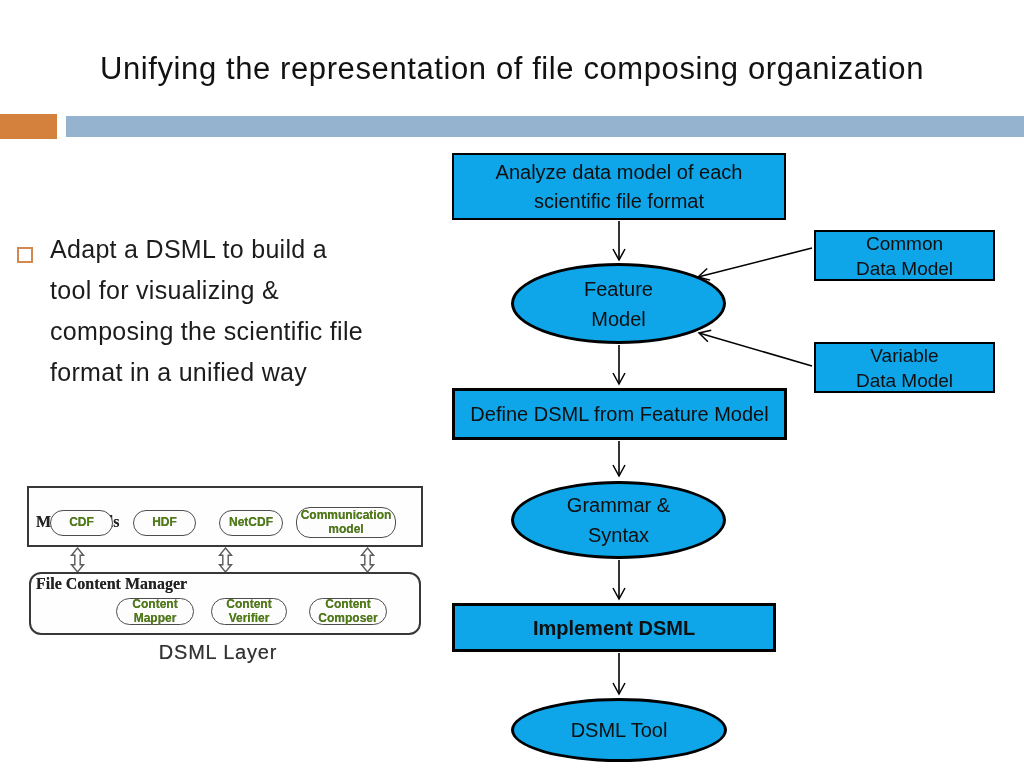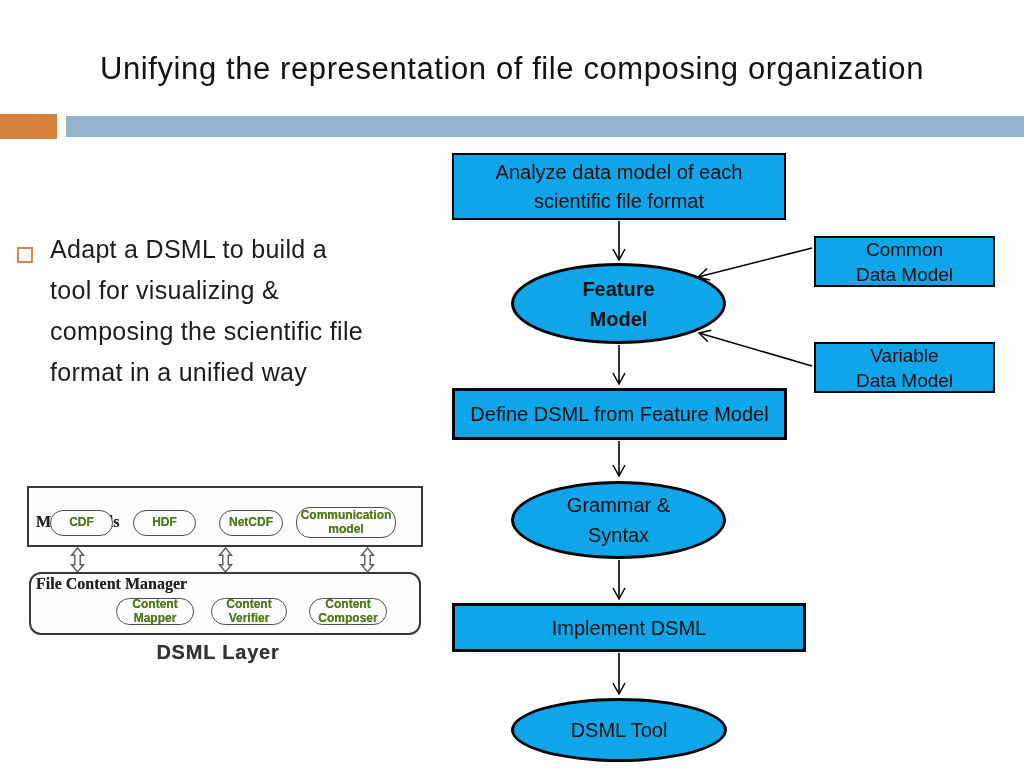--- a/index.html
+++ b/index.html
@@ -47,39 +47,39 @@
   .pill-hdf{left:108px;top:29px;width:63px;height:26px;}
   .pill-netcdf{left:194px;top:29px;width:64px;height:26px;}
   .pill-comm{left:271px;top:26px;width:100px;height:31px;}
   .pill-mapper{left:91px;top:117px;width:78px;height:27px;}
   .pill-verifier{left:186px;top:117px;width:76px;height:27px;}
   .pill-composer{left:284px;top:117px;width:78px;height:27px;}
   .ud-arrow{position:absolute;top:66px;width:15px;height:26px;}
   .ud1{left:45px;} .ud2{left:193px;} .ud3{left:335px;}
   .diag-caption{
     position:absolute;left:83px;top:160px;width:220px;text-align:center;
-    font-weight:700;font-size:20px;letter-spacing:.8px;color:#333;
+    font-weight:400;font-size:20px;letter-spacing:.8px;color:#333;
     text-shadow:0 0 .7px #777;white-space:nowrap;
   }
   
   .node{
     position:absolute;display:flex;align-items:center;justify-content:center;
     background:#0ea5e9;color:#0f0f0f;text-align:center;white-space:pre-line;
     box-sizing:border-box;font-size:20px;line-height:28px;
   }
   .node.rect{border:2px solid #000;}
   .node.rect-thick{border:3px solid #000;}
   .node.ellipse{border:3px solid #000;border-radius:50%;line-height:30px;}
   .n-analyze{left:452px;top:153px;width:334px;height:67px;line-height:29px;}
-  .n-common{left:814px;top:236px;width:181px;height:51px;font-size:19px;line-height:25px;}
-  .n-feature{left:511px;top:263px;width:215px;height:81px;font-weight:bold;}
+  .n-common{left:814px;top:230px;width:181px;height:51px;font-size:19px;line-height:25px;}
+  .n-feature{left:511px;top:263px;width:215px;height:81px;}
   .n-variable{left:814px;top:342px;width:181px;height:51px;font-size:19px;line-height:25px;}
   .n-define{left:452px;top:388px;width:335px;height:52px;}
   .n-grammar{left:511px;top:481px;width:215px;height:78px;}
-  .n-implement{left:452px;top:603px;width:354px;height:49px;}
+  .n-implement{left:452px;top:603px;width:324px;height:49px;font-weight:bold;}
   .n-dsmltool{left:511px;top:698px;width:216px;height:64px;}
   .flow-arrows{position:absolute;left:0;top:0;width:1024px;height:768px;pointer-events:none;z-index:5;}
 </style>
 </head>
 <body>
 
 <div class="stage">
 
   <h1 class="slide-title">Unifying the representation of file composing organization</h1>
   <div class="accent-square"></div>

